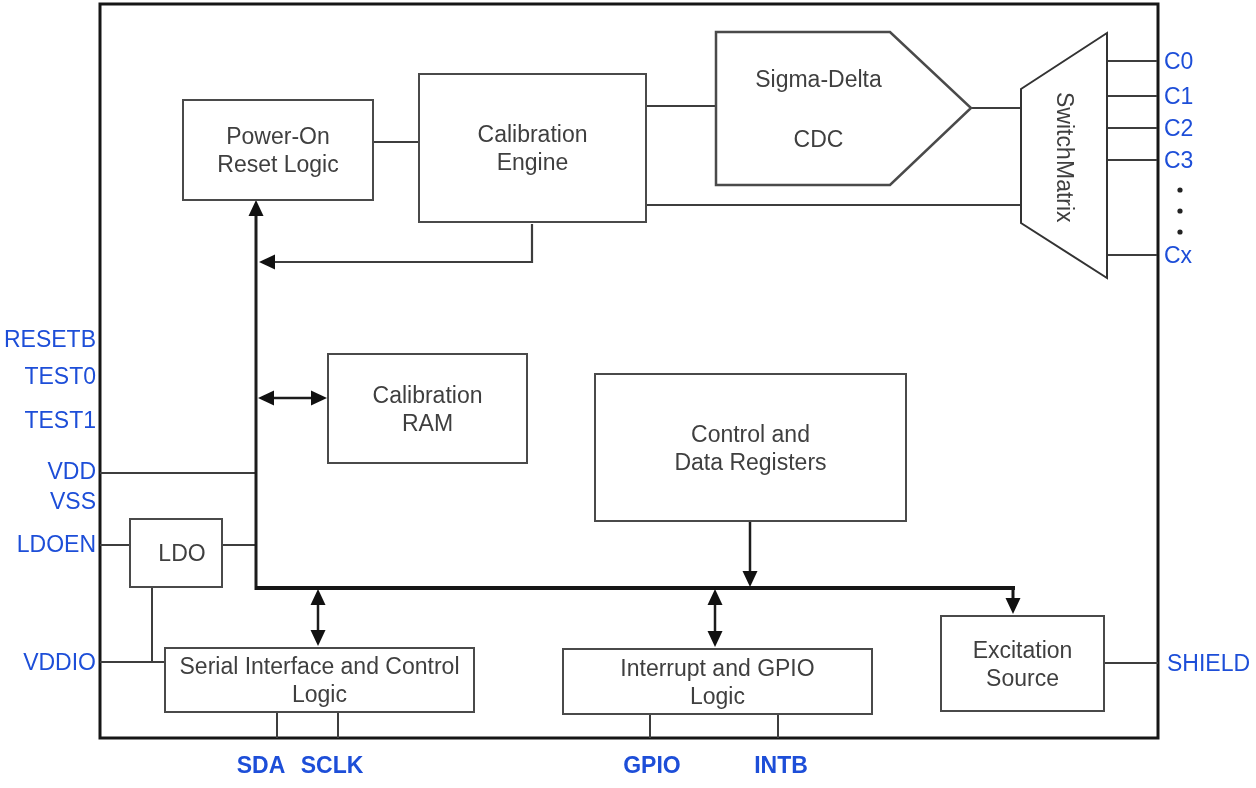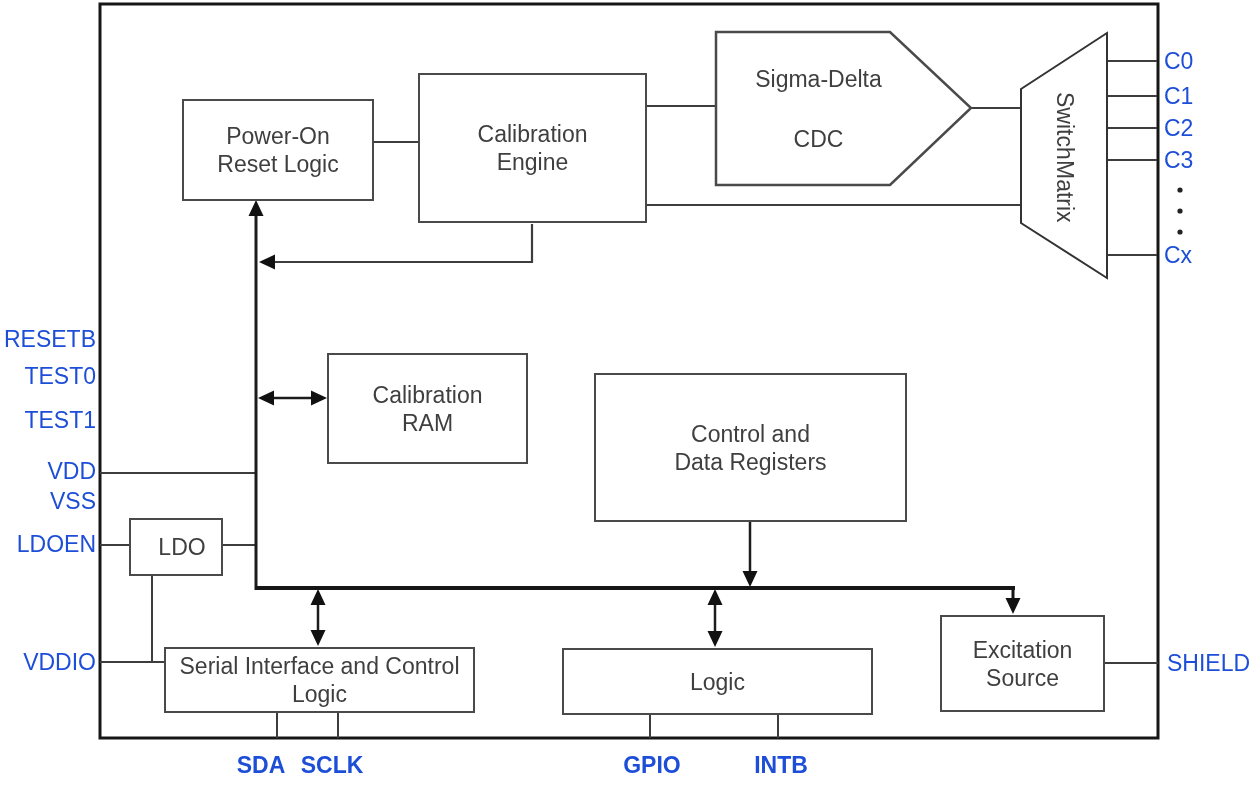--- a/index.html
+++ b/index.html
@@ -124,30 +124,31 @@
   <div class="blk" style="left:327px;top:353px;width:201px;height:111px;">
     <span>Calibration</span>
     <span>RAM</span>
   </div>
 
   <div class="blk" style="left:594px;top:354px;width:313px;height:149px;margin-top:19px;">
     <span>Control and</span>
     <span>Data Registers</span>
   </div>
 
-  <div class="blk" style="left:129px;top:518px;width:94px;height:58px;padding-left:12px;">
+  <div class="blk" style="left:129px;top:518px;width:94px;height:70px;padding-left:12px;">
     <span>LDO</span>
   </div>
 
   <div class="blk" style="left:164px;top:647px;width:311px;height:66px;">
     <span>Serial Interface and Control</span>
     <span>Logic</span>
   </div>
 
   <div class="blk" style="left:562px;top:648px;width:311px;height:67px;">
+    <span>Interrupt and GPIO</span>
     <span>Logic</span>
   </div>
 
   <div class="blk" style="left:940px;top:615px;width:165px;height:97px;text-align:center;">
     <span>Excitation</span>
     <span>Source</span>
   </div>
 
   <div class="pin-label pin-left" style="top:326px;">RESETB</div>
   <div class="pin-label pin-left" style="top:363px;">TEST0</div>

